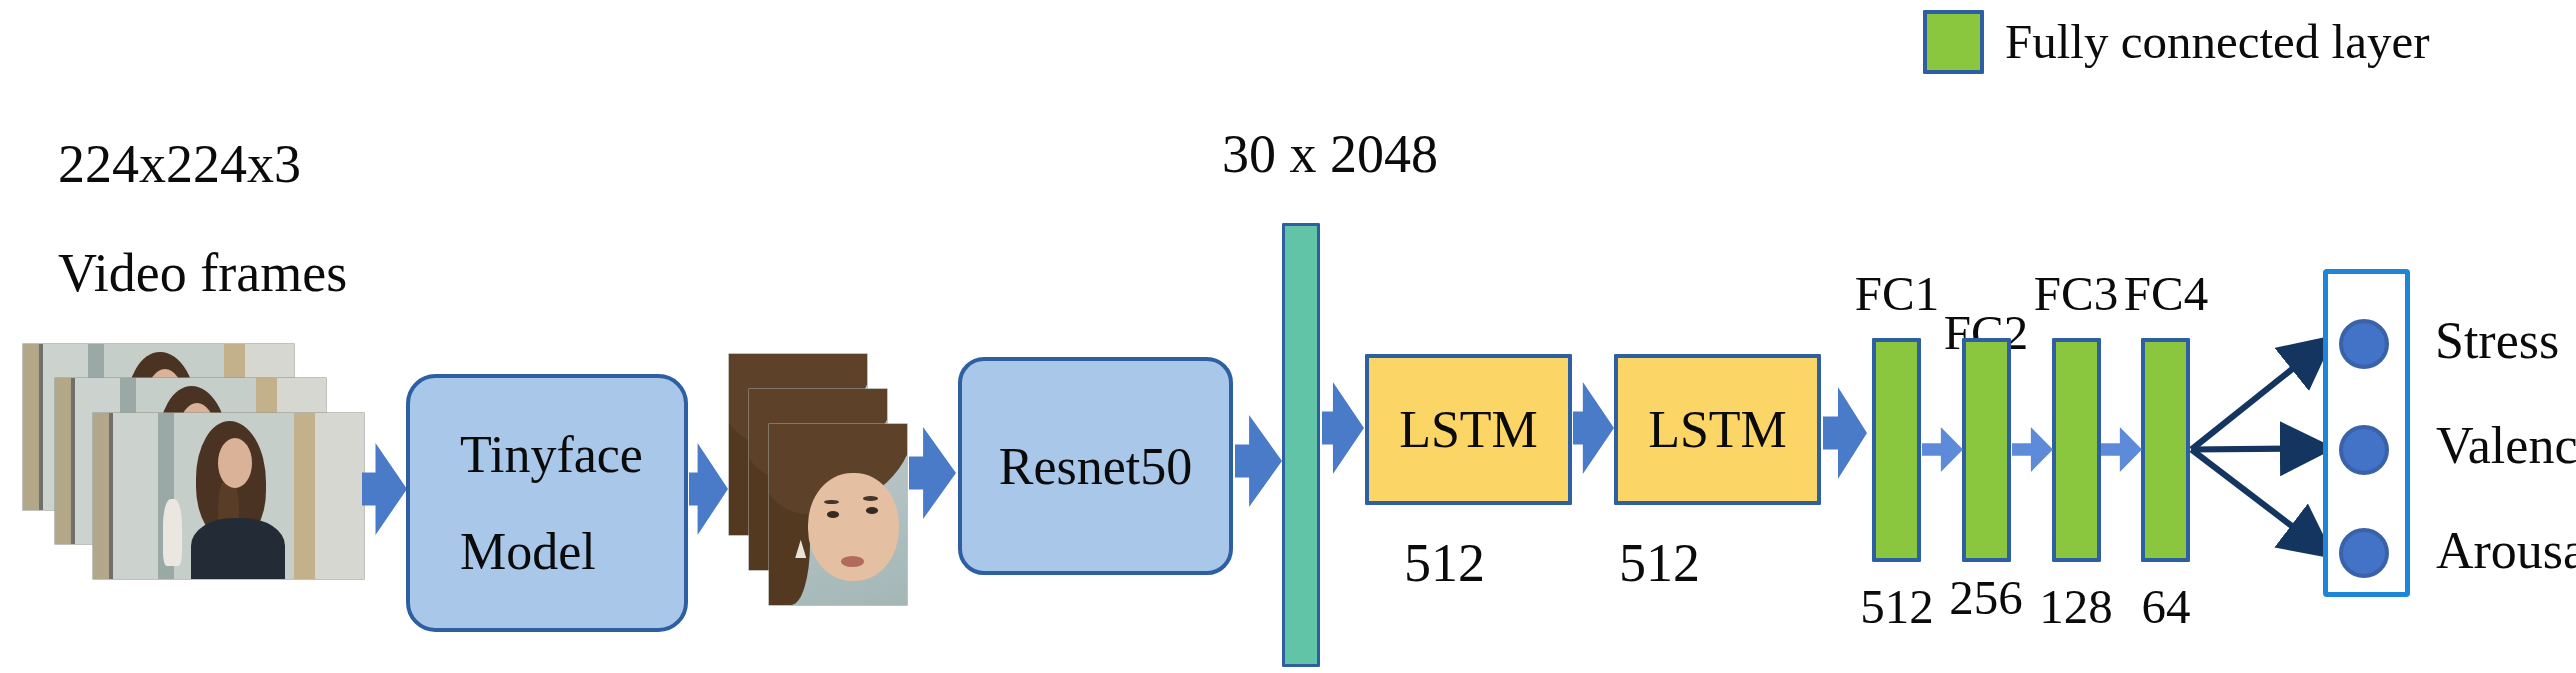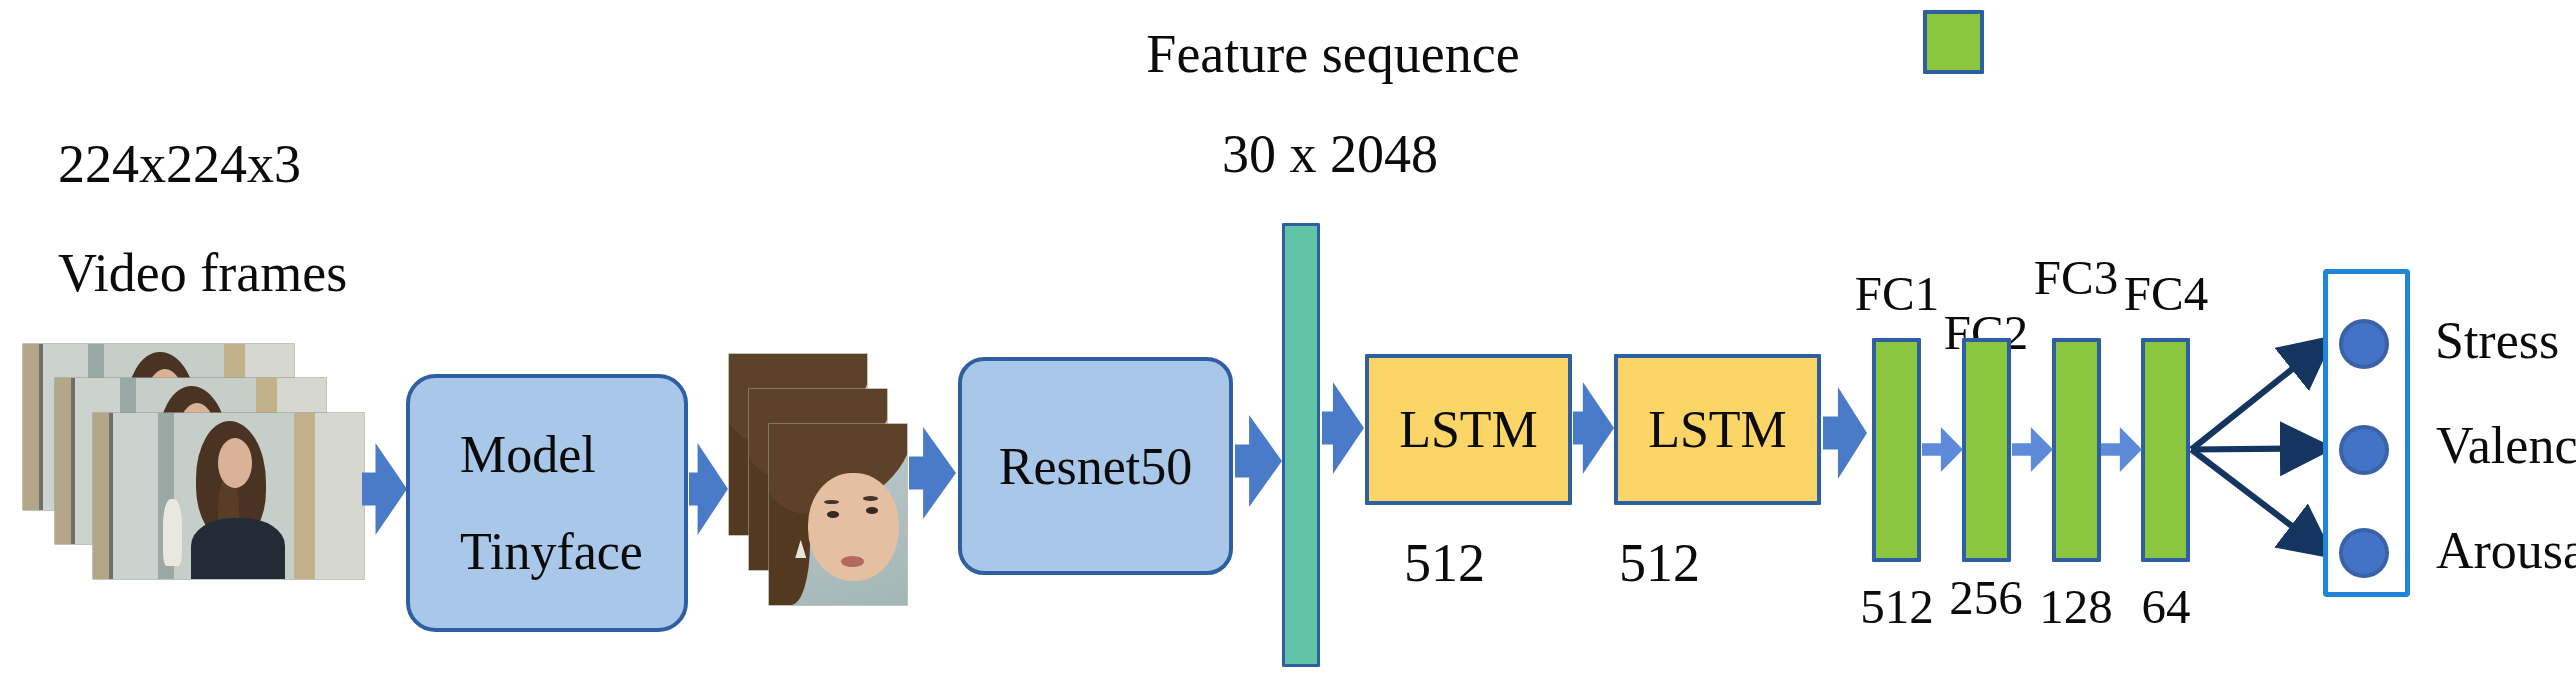--- a/index.html
+++ b/index.html
@@ -121,22 +121,22 @@
     <div class="vf-figure"></div>
     <div class="vf-hair"></div>
     <div class="vf-hairtail"></div>
     <div class="vf-face"></div>
     <div class="vf-body"></div>
   </div>
 
   <div class="barrow" style="left:362px;top:443px;width:45px;--hs:30%;"></div>
 
   <div class="node node-2line" style="left:406px;top:374px;width:282px;height:258px;">
+    <span>Tinyface</span>
     <span>Model</span>
-    <span>Tinyface</span>
   </div>
 
   <div class="barrow" style="left:689px;top:443px;width:39px;--hs:22%;"></div>
 
   <div class="fface" style="left:729px;top:354px;">
     <div class="ff-bg"></div>
     <div class="ff-hair-left"></div>
     <div class="ff-hair-top"></div>
     <div class="ff-face"></div>
     <div class="ff-earring"></div>
@@ -162,41 +162,40 @@
   </div>
 
   <div class="barrow" style="left:909px;top:427px;width:47px;--hs:30%;"></div>
 
   <div class="node" style="left:958px;top:357px;width:275px;height:218px;border-radius:26px;">
     <span>Resnet50</span>
   </div>
 
   <div class="barrow" style="left:1235px;top:415px;width:47px;--hs:30%;"></div>
 
-  <div class="abs lbl ctr" style="left:1118px;top:26px;width:430px;">Feature sequence</div>
   <div class="abs lbl ctr" style="left:1115px;top:126px;width:430px;">30 x 2048</div>
   <div class="featbar" style="left:1282px;top:223px;width:38px;height:444px;"></div>
 
   <div class="barrow" style="left:1322px;top:382px;width:42px;--hs:26%;"></div>
 
   <div class="lstm" style="left:1365px;top:354px;width:207px;height:151px;">
     <span>LSTM</span>
   </div>
   <div class="barrow" style="left:1573px;top:382px;width:41px;--hs:24%;"></div>
   <div class="lstm" style="left:1614px;top:354px;width:207px;height:151px;">
     <span>LSTM</span>
   </div>
   <div class="abs lbl ctr" style="left:1383px;top:535px;width:123px;">512</div>
   <div class="abs lbl ctr" style="left:1598px;top:535px;width:123px;">512</div>
 
   <div class="barrow" style="left:1823px;top:387px;width:44px;--hs:34%;"></div>
 
   <div class="abs lbl-sm ctr" style="left:1854px;top:268px;width:86px;">FC1</div>
   <div class="abs lbl-sm ctr" style="left:1943px;top:268px;width:86px;margin-top:39px;">FC2</div>
-  <div class="abs lbl-sm ctr" style="left:2033px;top:252px;width:86px;">FC3</div>
+  <div class="abs lbl-sm ctr" style="left:2033px;top:268px;width:86px;">FC3</div>
   <div class="abs lbl-sm ctr" style="left:2123px;top:268px;width:86px;">FC4</div>
 
   <div class="fcbar" style="left:1872px;"></div>
   <div class="fcbar" style="left:1962px;"></div>
   <div class="fcbar" style="left:2052px;"></div>
   <div class="fcbar" style="left:2141px;"></div>
 
   <div class="sarrow" style="left:1922px;top:427px;"></div>
   <div class="sarrow" style="left:2012px;top:427px;"></div>
   <div class="sarrow" style="left:2101px;top:427px;"></div>
@@ -219,15 +218,16 @@
 
   <div class="outbox"></div>
   <div class="neuron" style="top:319px;"></div>
   <div class="neuron" style="top:425px;"></div>
   <div class="neuron" style="top:528px;"></div>
   <div class="abs lbl-sm" style="left:2435px;top:314px;font-size:52px;text-align:center;">Stress</div>
   <div class="abs lbl-sm" style="left:2436px;top:419px;font-size:52px;">Valence</div>
   <div class="abs lbl-sm" style="left:2436px;top:524px;font-size:52px;">Arousal</div>
 
   <div class="legend-swatch"></div>
+  <div class="abs lbl-sm" style="left:2005px;top:9.8px;line-height:64px;">Fully connected layer</div>
 
 </div>
 
 
 </body></html>

